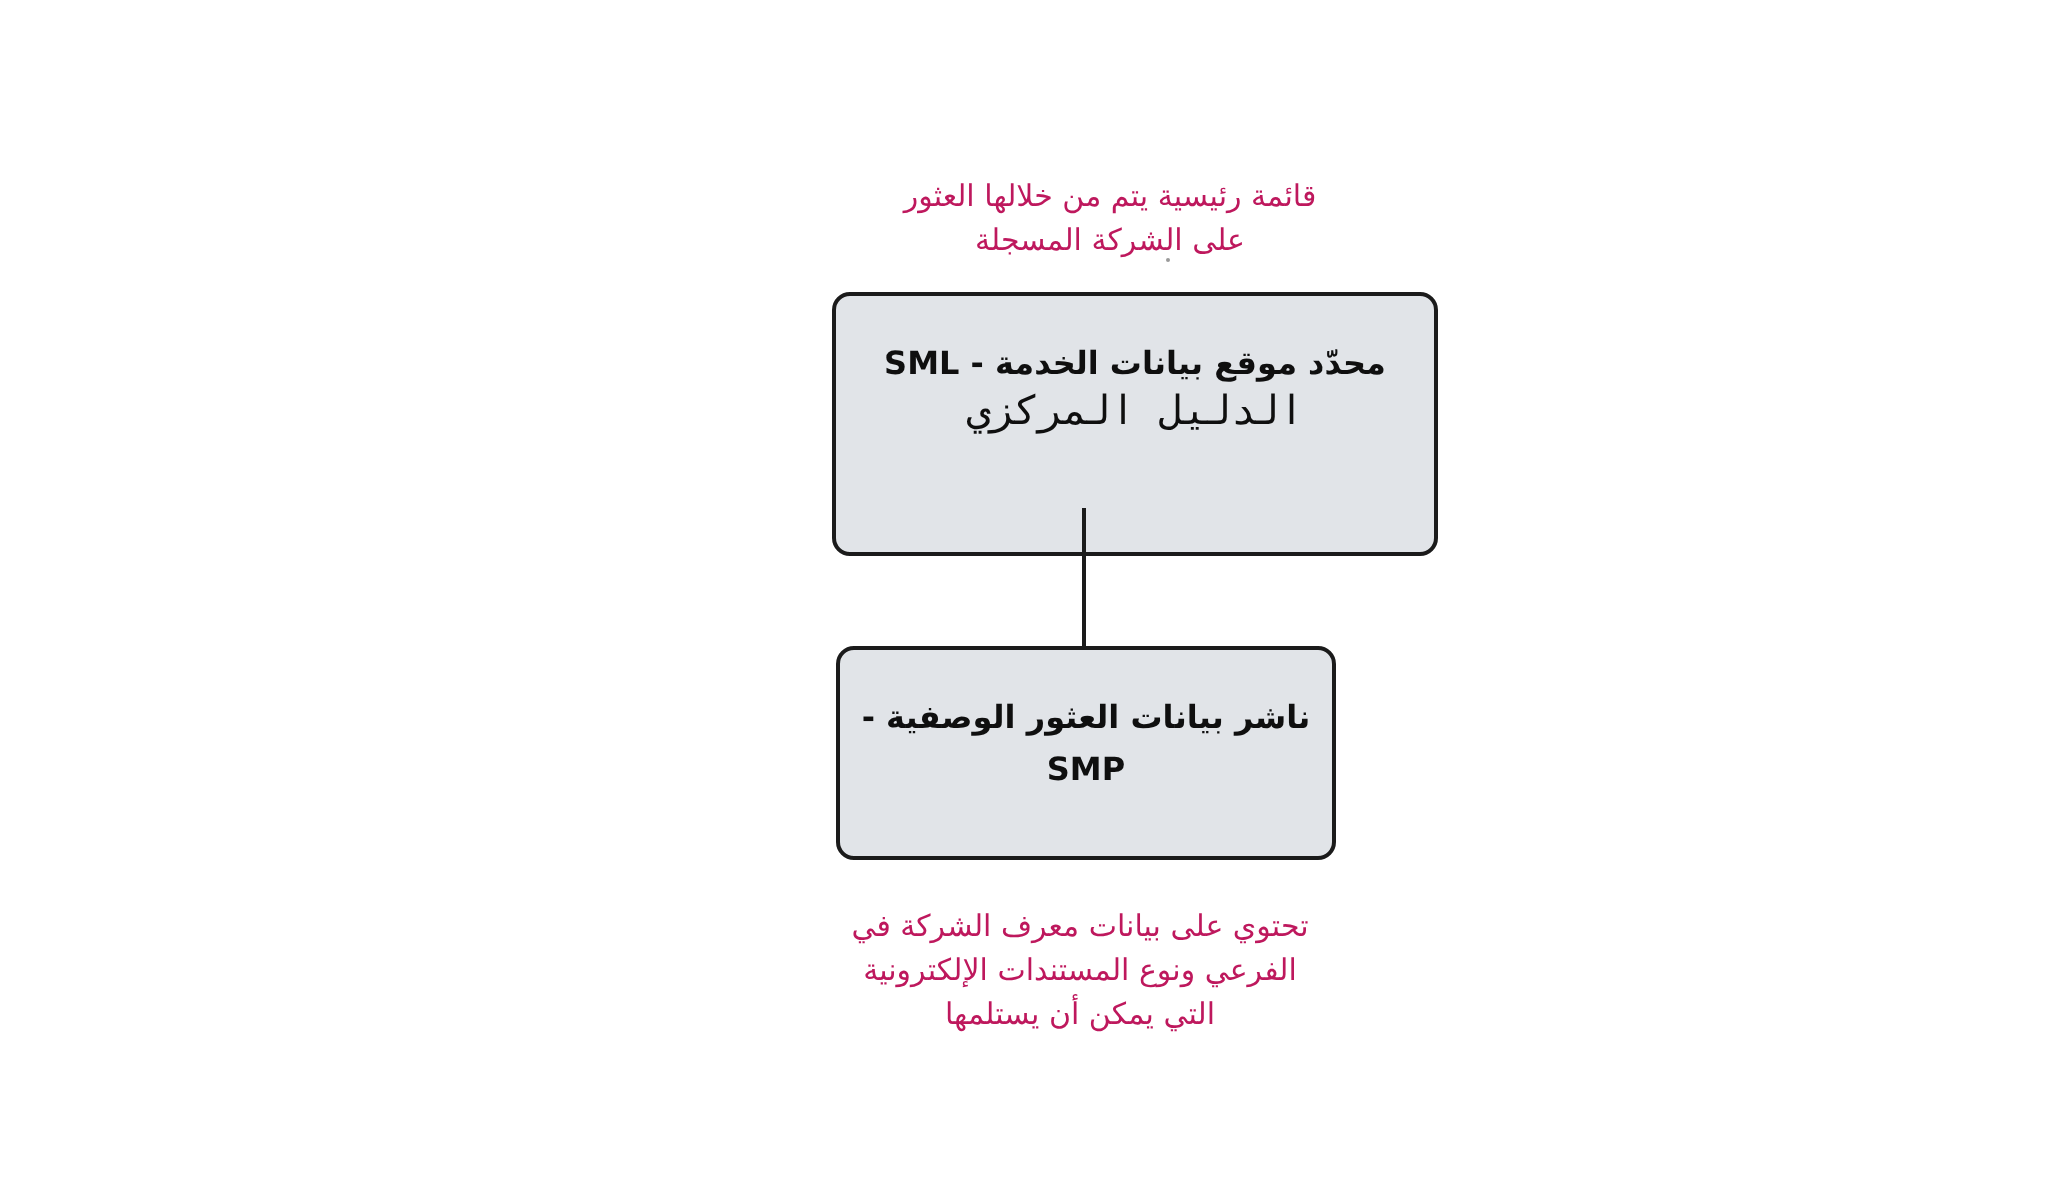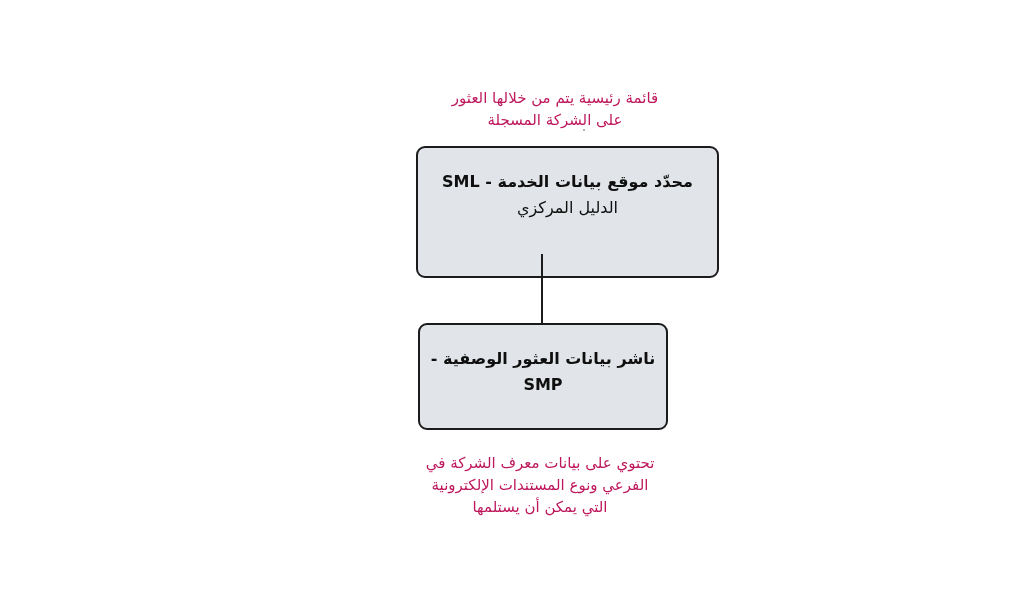--- a/index.html
+++ b/index.html
@@ -43,22 +43,23 @@
     text-align: center;
     color: #0f0f0f;
   }
   .node-box .node-title {
     font-weight: bold;
     font-size: 16px;
     line-height: 26px;
     padding-top: 21px;
   }
   .node-box .node-subtitle {
-    font-size: 16px;
+    font-size: 20px;
     line-height: 26px;
+    font-family: Liberation Mono, monospace;
   }
   .box-sml {
     left: 392px;
     top: 146px;
     width: 303px;
     height: 132px;
     margin-left: 24px;
   }
   .box-smp {
     left: 418px;

